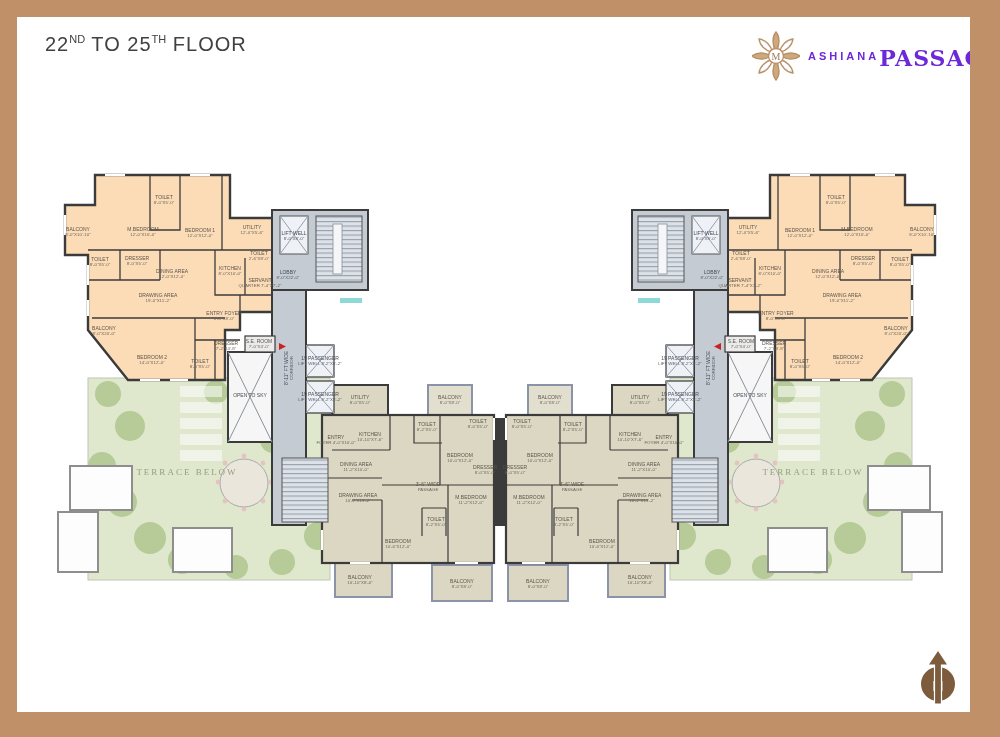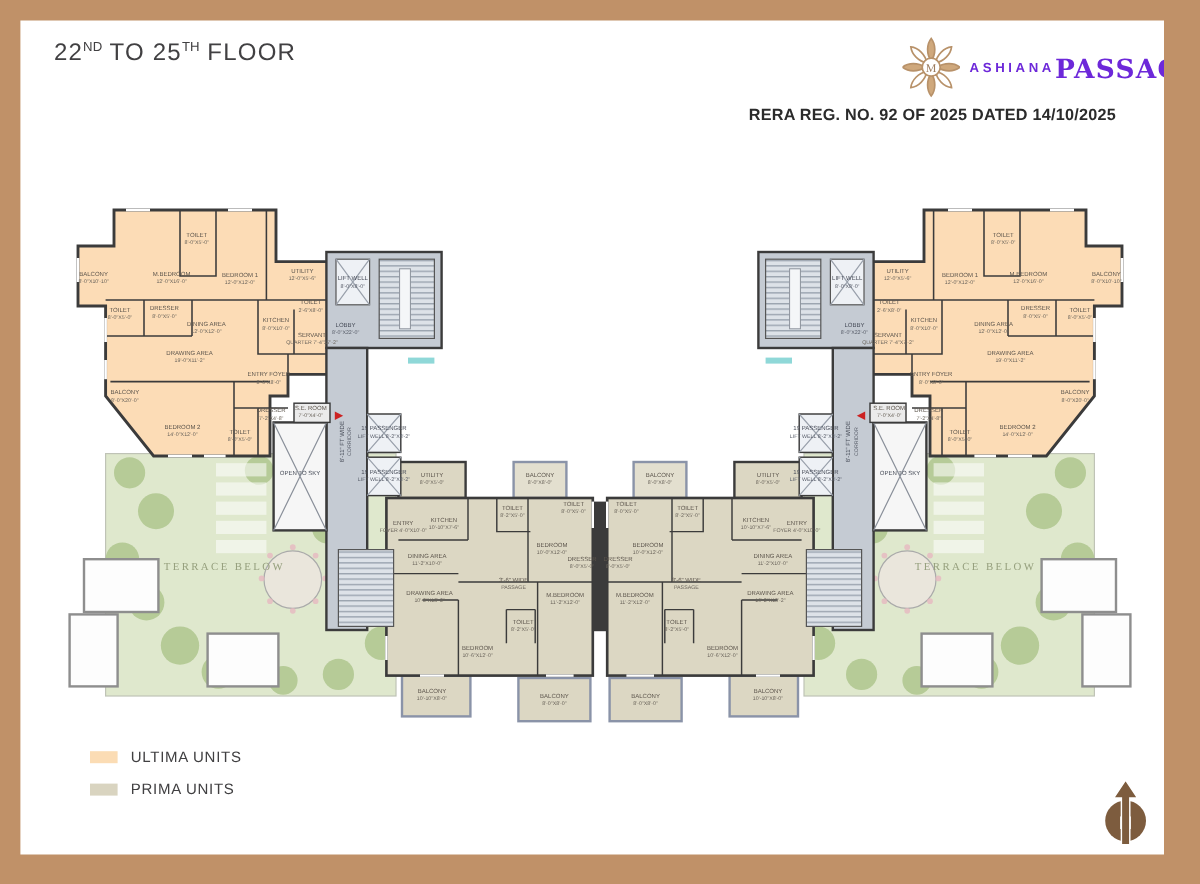--- a/index.html
+++ b/index.html
@@ -64,21 +64,20 @@
           <text x="0" y="3.6" text-anchor="middle" font-size="10" font-family="Liberation Serif,serif" fill="#9c7c5e" stroke="none">M</text>
         </g>
       </svg>
     </span>
     <span class="logo-text">
       <span class="logo-brand">ASHIANA</span>
       <span class="logo-l1">PASSAGE</span>
     </span>
   </div>
 
-  <div class="rera">RERA REG. NO. 92 OF 2025 DATED 14/10/2025</div>
 
   <div class="plan">
     <svg width="940" height="470" viewBox="0 0 940 470">
       <defs>
         <pattern id="tr" width="8" height="4.5" patternUnits="userSpaceOnUse">
           <rect width="8" height="4.5" fill="#dde2e8"></rect>
           <line x1="0" y1="0.6" x2="8" y2="0.6" stroke="#9099a6" stroke-width="1"></line>
         </pattern>
       </defs>
 
@@ -279,30 +278,20 @@
         <div class="room-label" style="left: 612px; top: 358px;"><span>DRAWING AREA</span><span class="dim">10'-2"X13'-2"</span></div>
         <div class="room-label" style="left: 499px; top: 360px;"><span>M.BEDROOM</span><span class="dim">11'-2"X12'-0"</span></div>
         <div class="room-label" style="left: 572px; top: 404px;"><span>BEDROOM</span><span class="dim">10'-6"X12'-0"</span></div>
         <div class="room-label" style="left: 534px; top: 382px;"><span>TOILET</span><span class="dim">8'-2"X5'-0"</span></div>
         <div class="room-label" style="left: 610px; top: 440px;"><span>BALCONY</span><span class="dim">10'-10"X8'-0"</span></div>
         <div class="room-label" style="left: 508px; top: 444px;"><span>BALCONY</span><span class="dim">8'-0"X8'-0"</span></div>
         <div class="terrace-label" style="left: 783px; top: 332px;">TERRACE BELOW</div>
       </div>
   </div>
 
-  <div class="legend">
-    <div class="legend-row">
-      <span class="swatch" style="background: rgb(251, 220, 180);"></span>
-      <span class="legend-label">ULTIMA UNITS</span>
-    </div>
-    <div class="legend-row">
-      <span class="swatch" style="background: rgb(217, 212, 192);"></span>
-      <span class="legend-label">PRIMA UNITS</span>
-    </div>
-  </div>
 
   <div class="compass">
     <svg width="56" height="62" viewBox="0 0 56 62">
       <circle cx="28" cy="36" r="17" fill="#7d5c3e"></circle>
       <text x="28" y="43" text-anchor="middle" font-size="15" font-weight="bold" font-family="Liberation Sans,sans-serif" fill="#ffffff">N</text>
       <path d="M28,2 L38,17 H31.5 V56 H24.5 V17 H18 Z" fill="#7d5c3e" stroke="#ffffff" stroke-width="1.2"></path>
     </svg>
     <div class="compass-note">Not to scale</div>
   </div>
 

